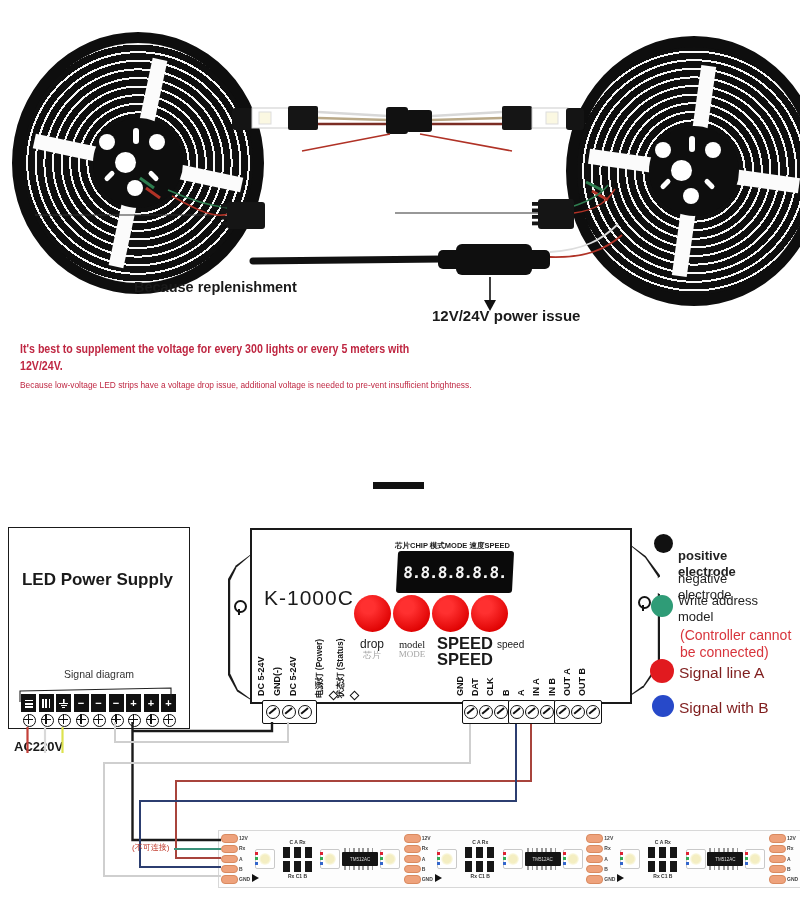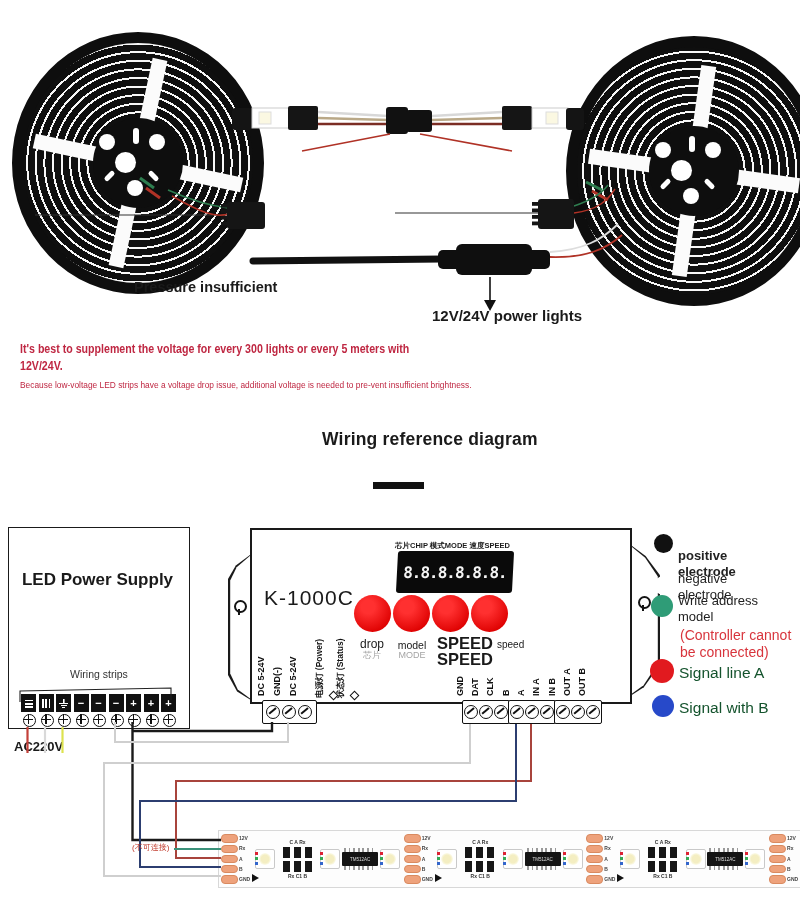--- a/index.html
+++ b/index.html
@@ -44,21 +44,21 @@
   .tscrew{position:absolute;top:705px;width:12px;height:12px;border:1.7px solid #111;border-radius:50%;}
   .tscrew::before{content:"";position:absolute;left:0.6px;top:4.2px;width:9px;height:1.7px;background:#111;transform:rotate(-40deg);}
   .diamond{position:absolute;width:5px;height:5px;border:1.2px solid #111;transform:rotate(45deg);background:#fff;}
   .keyhole{position:absolute;width:9px;height:9px;border:2px solid #141414;border-radius:50%;}
   .keyhole::after{content:"";position:absolute;left:2.2px;top:7px;width:2.2px;height:6px;background:#141414;}
   .shell{position:absolute;background:#1a1a1a;}
   .shell > .inner{position:absolute;inset:2.2px;background:#fff;}
   
   .dot{position:absolute;border-radius:50%;}
   .leg{position:absolute;font-size:13px;color:#222;line-height:1.25;}
-  .leg-big{position:absolute;font-size:15.5px;color:#14532d;}
+  .leg-big{position:absolute;font-size:15.5px;color:#7f1d1d;}
   .leg-note{position:absolute;font-size:14px;color:#d8343c;line-height:1.2;width:120px;}
   
   .strip{left:218px;top:830px;width:582px;height:56px;background:#fdfdfd;border:1px solid #d8d8d8;
          display:flex;align-items:stretch;overflow:hidden;}
   .padcol{position:relative;width:32px;display:flex;flex-direction:column;justify-content:center;gap:1.6px;flex:0 0 auto;padding-left:2px;}
   .pad{display:flex;align-items:center;gap:1px;}
   .pad i{display:block;width:15px;height:6.6px;background:#eea27c;border:0.6px solid #d98a60;border-radius:4px;flex:0 0 auto;}
   .pad span{font-size:5px;font-weight:bold;color:#444;line-height:1;white-space:nowrap;}
   .dirarrow{position:absolute;right:-6px;bottom:5px;width:0;height:0;border-left:7px solid #111;
             border-top:4px solid transparent;border-bottom:4px solid transparent;}
@@ -163,35 +163,34 @@
       <rect x="456" y="244" width="76" height="31" rx="6" fill="#0f0f0f"></rect>
       <path d="M550,257 C585,258 605,250 622,235" fill="none" stroke="#b03226" stroke-width="1.8"></path>
       <path d="M550,252 C583,250 602,240 618,224" fill="none" stroke="#dddddd" stroke-width="1.8"></path>
     </g>
     <g>
       <line x1="490" y1="277" x2="490" y2="302" stroke="#111" stroke-width="1.6"></line>
       <polygon points="484,300 496,300 490,311" fill="#111"></polygon>
     </g>
   </svg>
 
-  <div class="abs b" style="left:134px;top:279px;font-size:14.5px;">Pressure insufficient</div>
-  <div class="abs b" style="left:432px;top:307px;font-size:15px;">12V/24V power lights</div>
+  <div class="abs b" style="left:134px;top:279px;font-size:14.5px;">Because replenishment</div>
+  <div class="abs b" style="left:432px;top:307px;font-size:15px;">12V/24V power issue</div>
 
   <div class="abs note-bold" style="left:20px;top:341px;">
     <div>It's best to supplement the voltage for every 300 lights or every 5 meters with</div>
     <div>12V/24V.</div>
   </div>
   <div class="abs note-small" style="left:20px;top:380px;">Because low-voltage LED strips have a voltage drop issue, additional voltage is needed to pre-vent insufficient brightness.</div>
 
-  <div class="abs b" style="left:322px;top:429px;font-size:17.5px;letter-spacing:.2px;">Wiring reference diagram</div>
   <div class="abs" style="left:373px;top:482px;width:51px;height:6.5px;background:#111;"></div>
 
   <div class="abs psu-box">
     <div class="abs b" style="left:0;right:3px;top:42px;text-align:center;font-size:17px;">LED Power Supply</div>
-    <div class="abs" style="left:0;right:0;top:140px;text-align:center;font-size:10.5px;color:#333;">Wiring strips</div>
+    <div class="abs" style="left:0;right:0;top:140px;text-align:center;font-size:10.5px;color:#333;">Signal diagram</div>
 
     <div class="term" style="left:12px;">
         <span class="ico ico-h"></span>
       </div>
     <div class="term" style="left:29.5px;">
         <span class="ico ico-v"></span>
       </div>
     <div class="term" style="left:47px;">
         <span class="ico ico-e"></span>
       </div>
@@ -230,21 +229,21 @@
 
   <div class="btn" style="left:353.5px;"></div>
   <div class="btn" style="left:392.5px;"></div>
   <div class="btn" style="left:431.5px;"></div>
   <div class="btn" style="left:470.5px;"></div>
 
   <div class="abs" style="left:350px;top:637px;width:44px;text-align:center;">
     <div style="font-size:12px;">drop</div>
     <div style="font-size:9px;color:#666;opacity:.6;margin-top:-2px;">芯片</div>
   </div>
-  <div class="abs" style="left:390px;top:639px;width:44px;text-align:center;">
+  <div class="abs" style="left:390px;top:639px;width:44px;text-align:center;font-family:Liberation Serif, serif;">
     <div style="font-size:10.5px;">model</div>
     <div style="font-size:9px;color:#666;opacity:.6;margin-top:-1px;">MODE</div>
   </div>
   <div class="abs b" style="left:424px;top:636px;width:82px;text-align:center;line-height:.95;">
     <div style="font-size:16.5px;">SPEED</div>
     <div style="font-size:16.5px;">SPEED</div>
   </div>
   <div class="abs" style="left:497px;top:639px;font-size:10px;">speed</div>
 
   <div class="vlab" style="left:266px;top:686px;">DC 5-24V</div>

